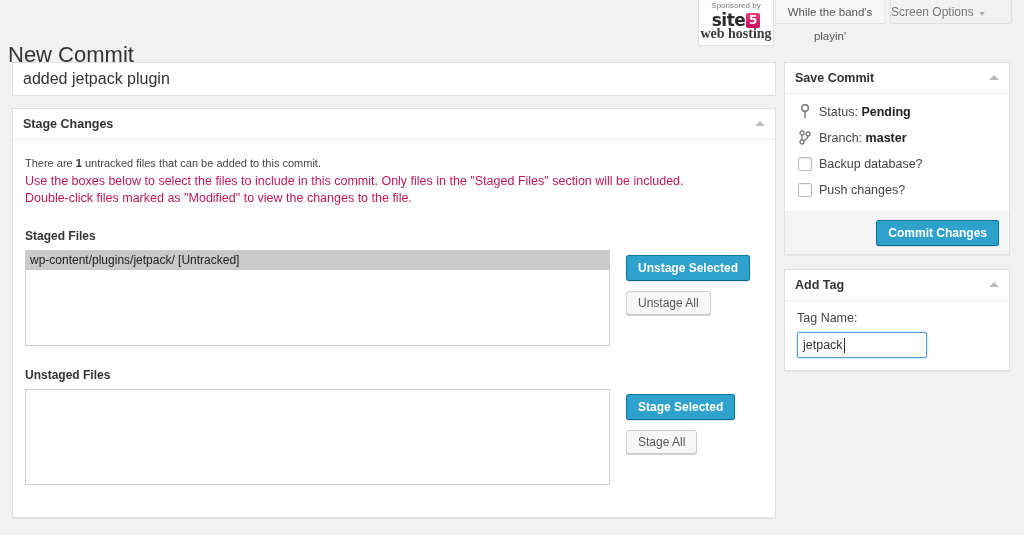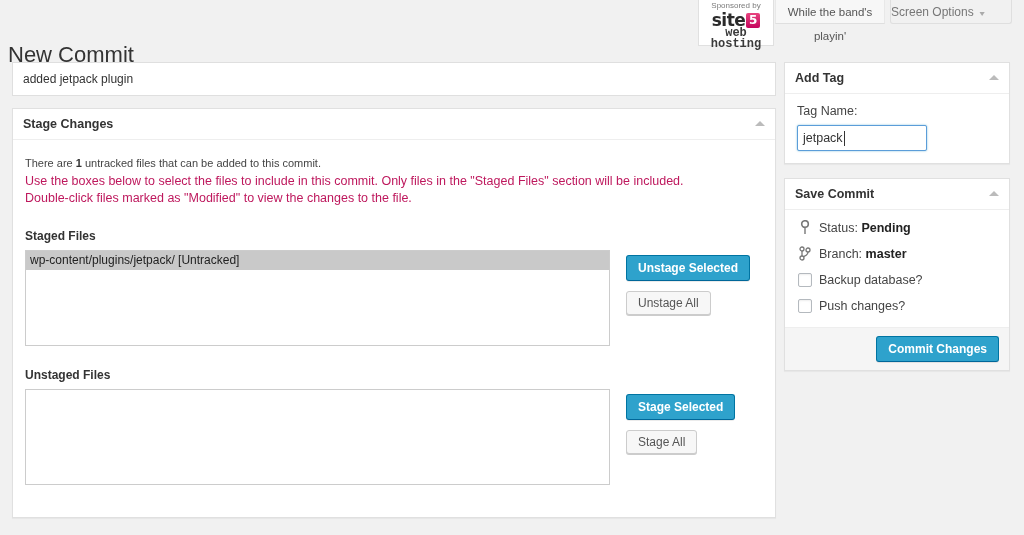--- a/index.html
+++ b/index.html
@@ -35,22 +35,22 @@
     font-family:"DejaVu Sans", sans-serif; vertical-align:middle;
   }
   #sponsor-box .logo-five {
     display:inline-block; width:14px; height:15px; line-height:15px;
     background:linear-gradient(#e8447f,#c5045d);
     color:#fff; font-size:12px; font-weight:bold; text-align:center;
     border-radius:2px; vertical-align:middle; margin-left:1px;
     font-family:"DejaVu Sans", sans-serif;
   }
   #sponsor-box .spon-wh {
-    font-size:12px; font-weight:bold; color:#3b3b3b; line-height:11px;
-    font-family:Liberation Mono, monospace;
+    font-size:14px; font-weight:bold; color:#3b3b3b; line-height:11px;
+    font-family:Liberation Serif, serif;
   }
   #band-box {
     position:absolute; left:775px; top:0; width:110px; height:24px;
     background:#f7f7f7; border-left:1px solid #e8e8e8; border-right:1px solid #e8e8e8;
     border-bottom:1px solid #dfdfdf;
     font-size:11.5px; color:#555; line-height:24px; text-align:center;
   }
   #screen-options {
     position:absolute; left:890px; top:0; width:122px; height:24px;
     background:#f1f1f1;
@@ -70,21 +70,21 @@
     font-size:22px; font-weight:normal; color:#333;
     font-family:"Liberation Sans", sans-serif;
     letter-spacing:0px;
   }
 
   
   #commit-msg {
     position:absolute; left:12px; top:62px; width:764px; height:34px;
     background:#fff; border:1px solid #dfdfdf;
     padding:0 10px;
-    font-size:12px; color:#333;
+    font-size:16px; color:#333;
     font-family:"Liberation Sans", sans-serif;
     outline:none;
   }
 
   
   #stage-panel {
     position:absolute; left:12px; top:108px; width:764px; height:410px;
     background:#fff; border:1px solid #e0e0e0;
     box-shadow:0 1px 1px rgba(0,0,0,0.04);
   }
@@ -243,34 +243,20 @@
         <div class="btn-primary">Stage Selected</div>
         <br>
         <div class="btn-secondary">Stage All</div>
       </div>
     </div>
 
   </div>
 </div>
 
 <div id="sidebar">
-
-  <div class="side-panel">
-    <div class="panel-head">
-      <span class="ttl">Add Tag</span>
-      <span class="toggle-arrow"></span>
-    </div>
-    <div class="side-body">
-      <div id="tag-label">Tag Name:</div>
-      <div id="tag-input">
-        <span>jetpack</span>
-          <span id="tag-caret"></span>
-      </div>
-    </div>
-  </div>
 
   <div class="side-panel">
     <div class="panel-head">
       <span class="ttl">Save Commit</span>
       <span class="toggle-arrow"></span>
     </div>
     <div class="side-body">
 
       <div class="meta-row">
         <span class="meta-ico">
@@ -306,13 +292,27 @@
         <span class="chk-box"></span>
         <span>Push changes?</span>
       </div>
 
     </div>
     <div class="side-footer">
       <span class="btn-primary">Commit Changes</span>
     </div>
   </div>
 
+  <div class="side-panel">
+    <div class="panel-head">
+      <span class="ttl">Add Tag</span>
+      <span class="toggle-arrow"></span>
+    </div>
+    <div class="side-body">
+      <div id="tag-label">Tag Name:</div>
+      <div id="tag-input">
+        <span>jetpack</span>
+          <span id="tag-caret"></span>
+      </div>
+    </div>
+  </div>
+
 </div>
 
 </body></html>

